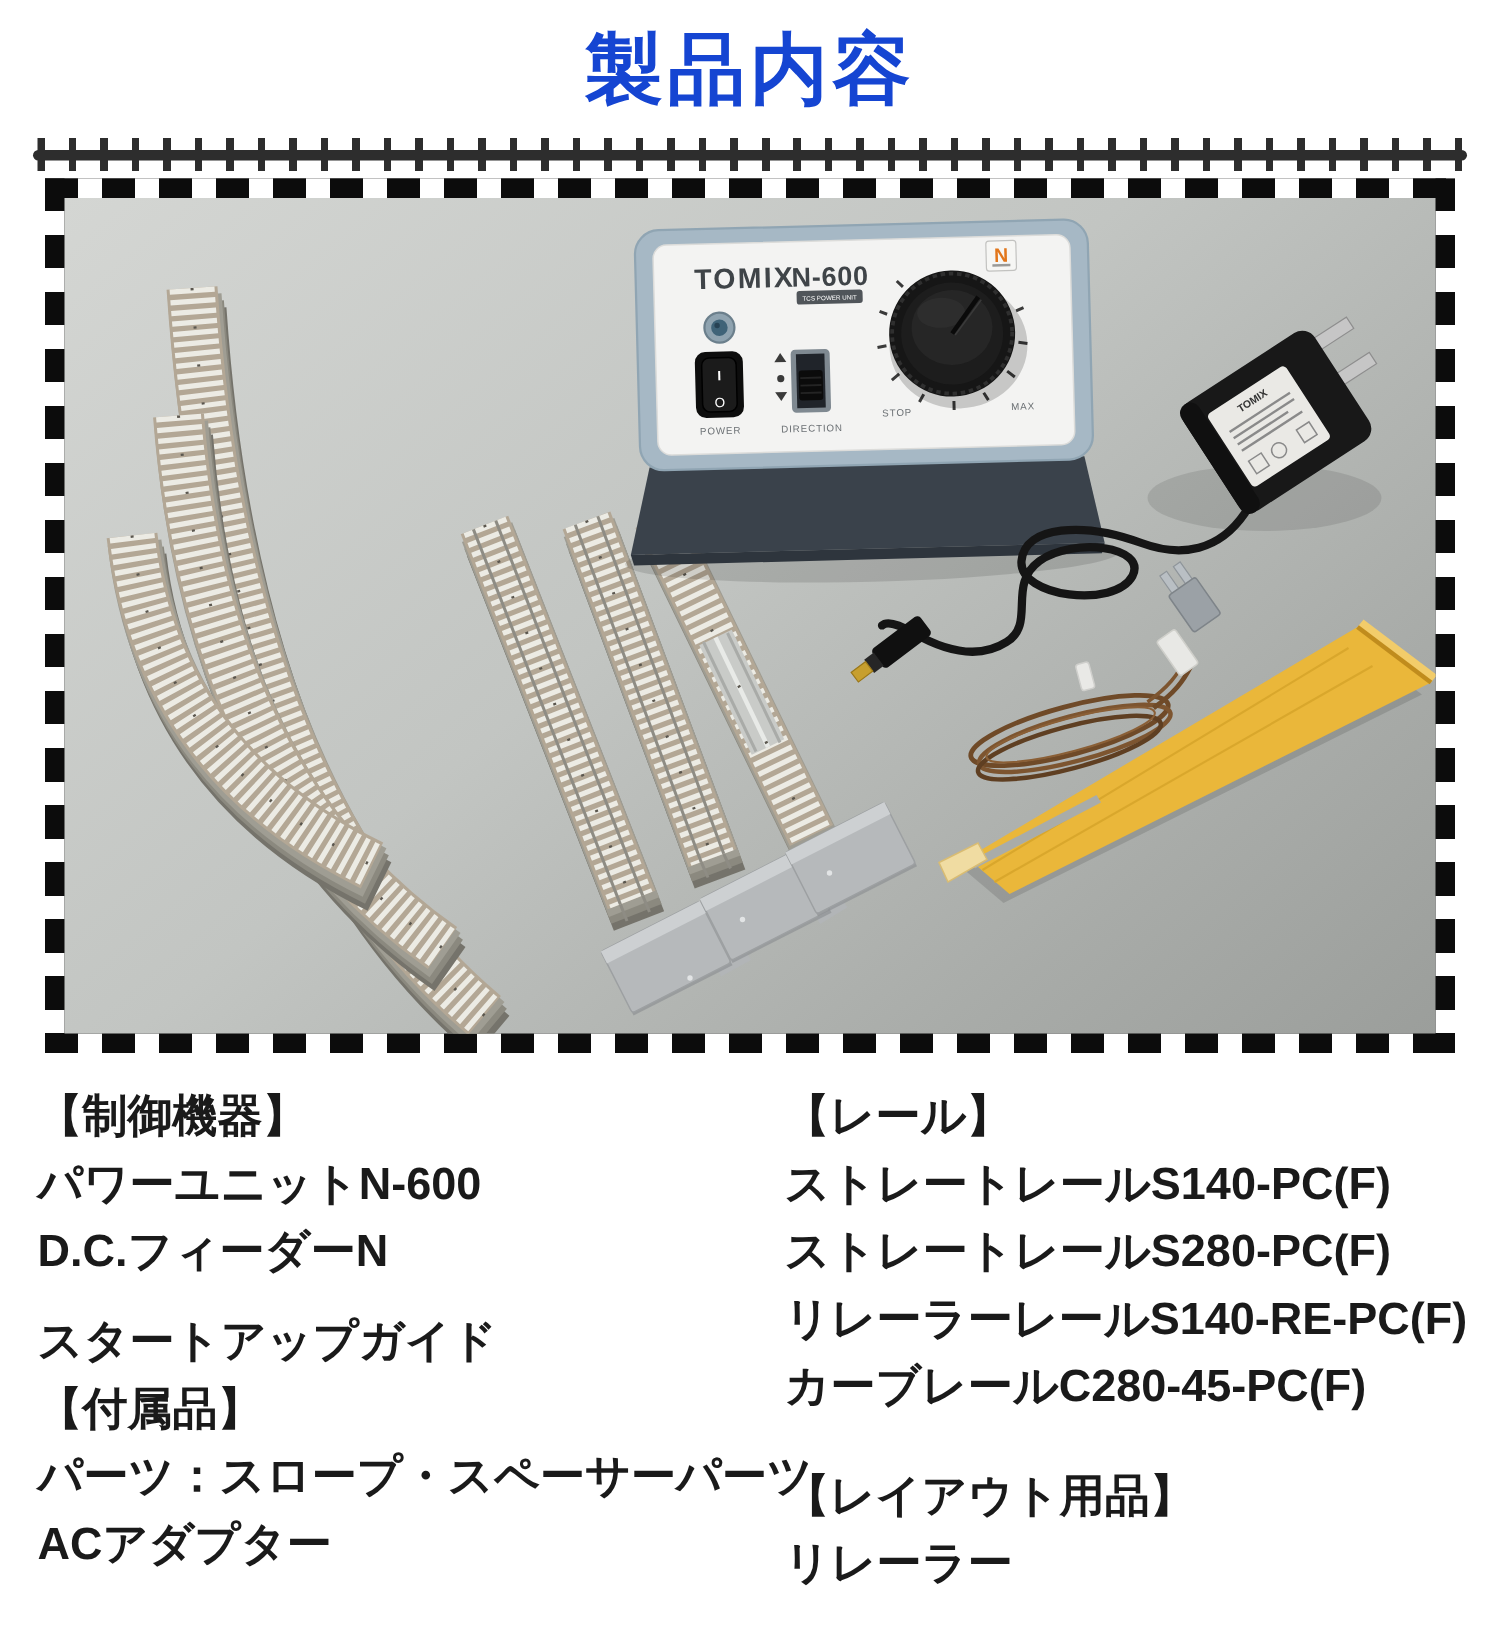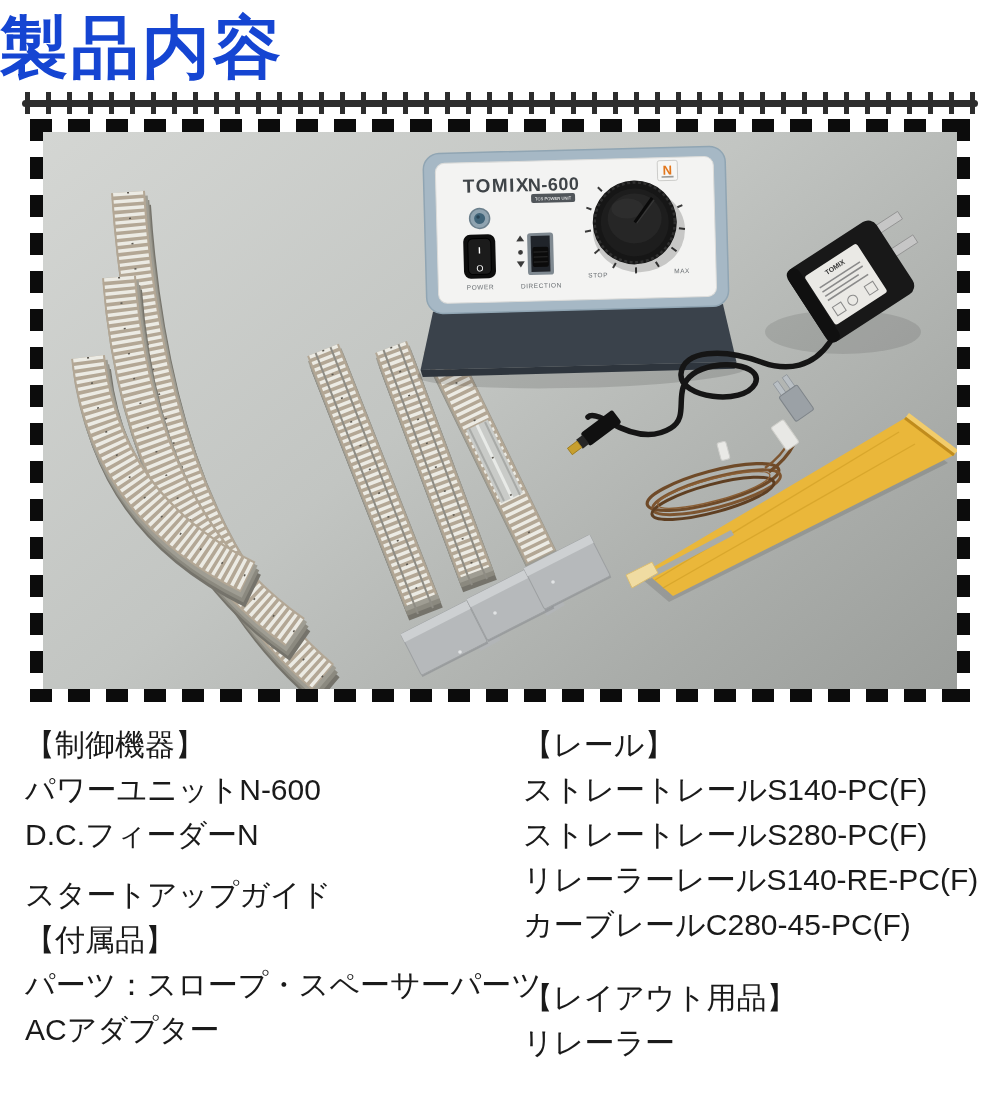--- a/index.html
+++ b/index.html
@@ -5,22 +5,22 @@
   html,body{margin:0;padding:0;}
   body{
     width:1000px;height:1100px;background:#ffffff;
     font-family:"Liberation Sans","DejaVu Sans",sans-serif;
     color:#1a1a1a;overflow:hidden;
   }
   .page{width:1000px;height:1100px;position:relative;}
 
   
   .title{
-    margin:4px 0 0 0;
-    font-size:68px;line-height:86px;font-weight:800;
+    margin:4px 0 0 0;text-align:center;
+    font-size:52px;line-height:86px;font-weight:800;
     color:#1545d2;letter-spacing:3px;
   }
 
   
   .track-divider{
     position:relative;margin:2px 25px 0 25px;height:22px;
     background:repeating-linear-gradient(90deg,#2d2d2d 0 5px,transparent 5px 21px);
   }
   .track-divider::before{
     content:"";position:absolute;left:-3px;right:-3px;top:7.5px;height:7px;
@@ -46,21 +46,21 @@
   .photo-inner svg{display:block;}
 
   
   .contents{
     display:flex;margin:20px 25px 0 25px;
     font-size:30px;line-height:45px;color:#1a1a1a;
   }
   .col-left{width:498px;flex:0 0 auto;}
   .col-right{flex:1 1 auto;}
   .section{margin:0 0 15px 0;}
-  .section div{white-space:nowrap;}
+  .section div{white-space:nowrap;font-weight:bold;}
 </style>
 </head>
 <body>
 
 <div class="page">
 
   <h1 class="title">製品内容</h1>
 
   <div class="track-divider"></div>
 

